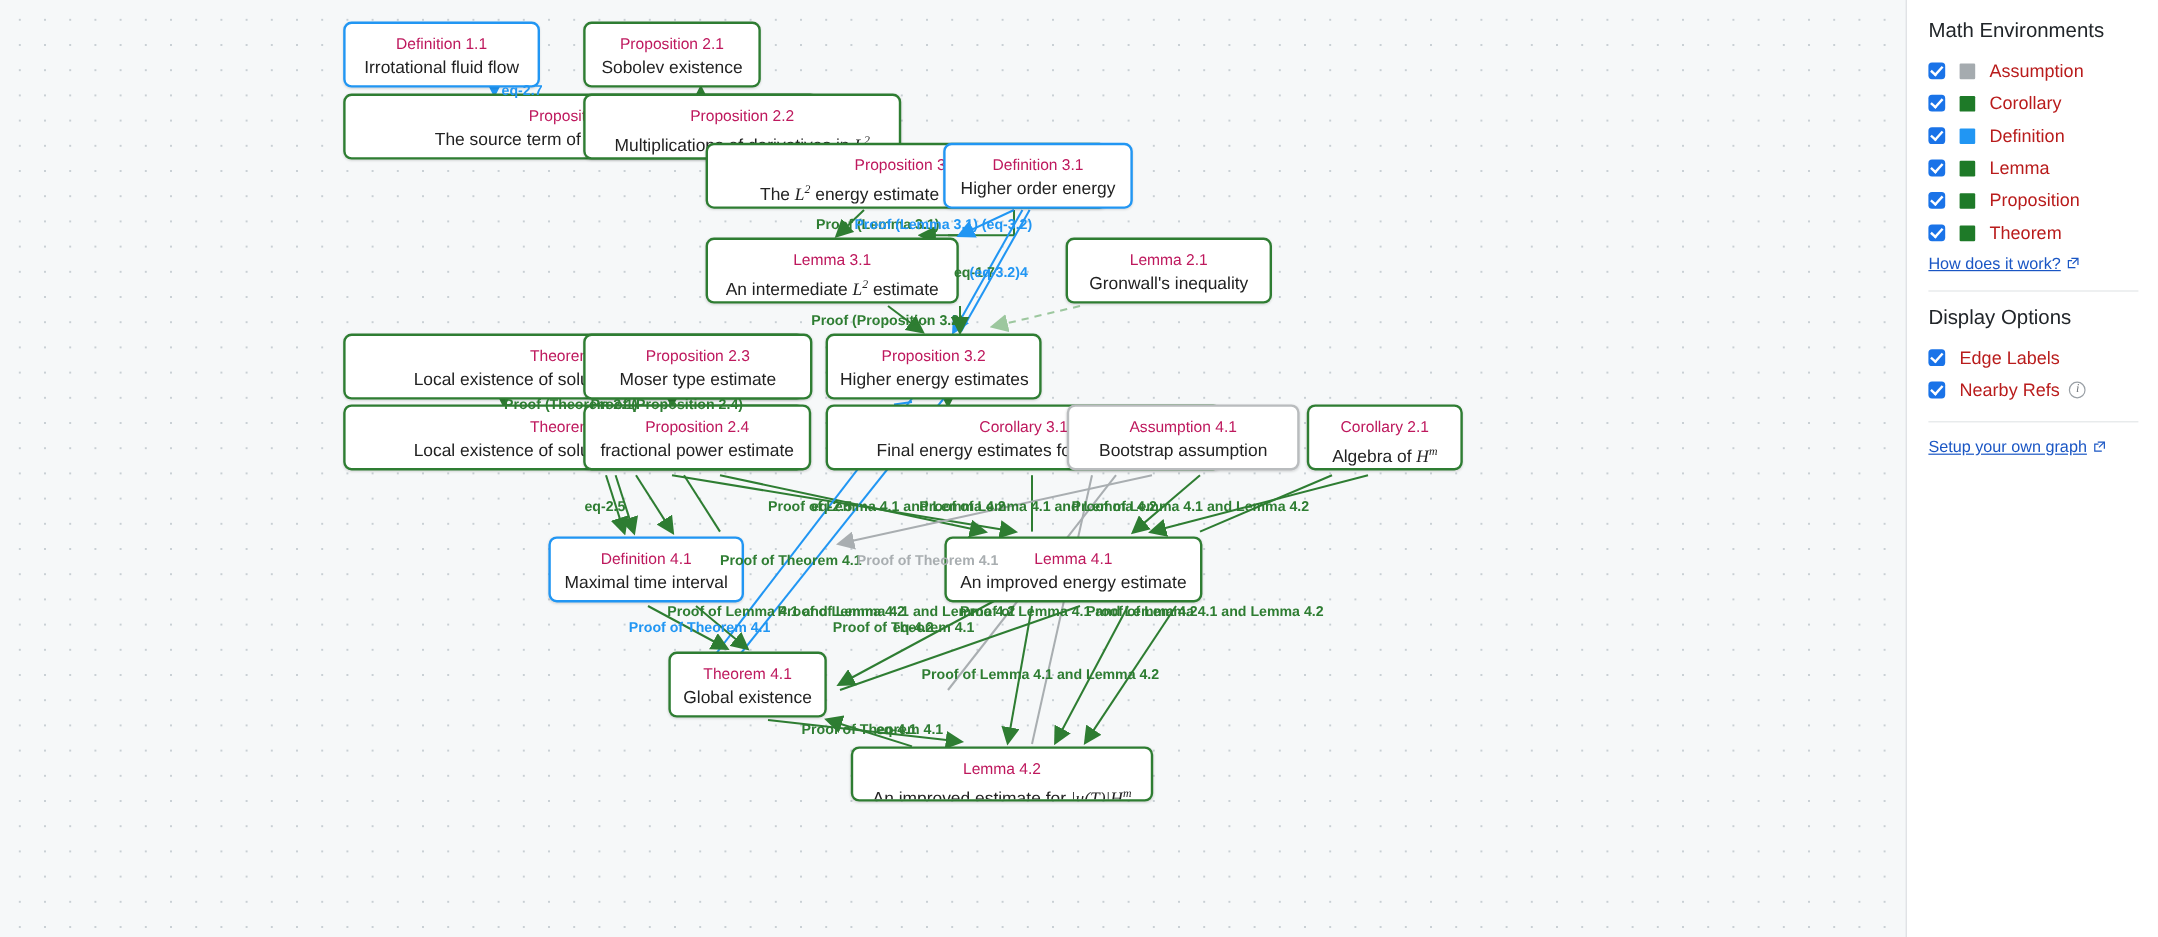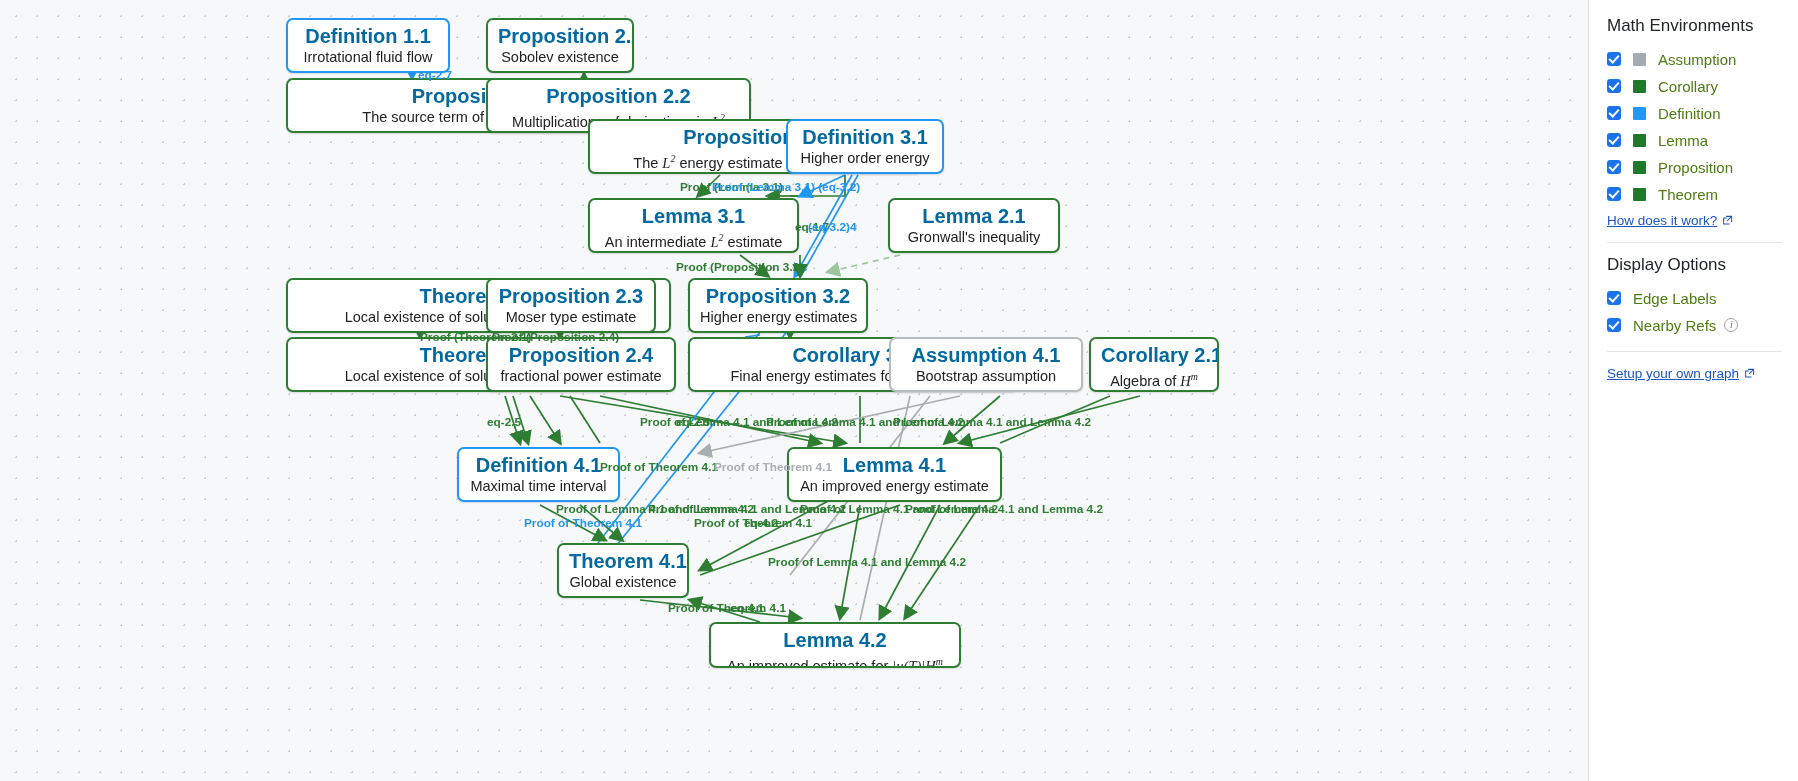--- a/index.html
+++ b/index.html
@@ -29,23 +29,23 @@
     background: #ffffff;
     border: 2px solid #2e7d32;
     border-radius: 7px;
     text-align: center;
     padding: 7px 10px 9px 10px;
     box-shadow: 0 1px 2px rgba(0,0,0,0.12);
     white-space: nowrap;
     overflow: hidden;
   }
   .node .ttl {
-    font-size: 20px;
-    font-weight: bold;
-    color: #0369a1;
+    font-size: 13px;
+    font-weight: normal;
+    color: #be185d;
     line-height: 19px;
   }
   .node .sub {
     font-size: 14.5px;
     color: #222222;
     line-height: 21px;
     margin-top: 1px;
   }
   .node.definition { border-color: #2196f3; }
   .node.assumption { border-color: #b9bcbe; }
@@ -88,21 +88,21 @@
     width: 14px; height: 14px; border-radius: 3px;
     background: #1a73e8; position: relative; flex: 0 0 auto;
   }
   .cbox::after {
     content: ""; position: absolute;
     left: 4px; top: 1px; width: 4px; height: 8px;
     border: solid #fff; border-width: 0 2px 2px 0;
     transform: rotate(42deg);
   }
   .swatch { width: 13px; height: 13px; margin-left: 12px; flex: 0 0 auto; border-radius: 1px; }
-  .chk-label { margin-left: 12px; font-size: 15px; color: #4d7c0f; }
+  .chk-label { margin-left: 12px; font-size: 15px; color: #b91c1c; }
 
   .link {
     display: inline-flex; align-items: center; gap: 5px;
     color: #1a56c4; font-size: 13.5px;
     text-decoration: underline; cursor: pointer;
   }
   .extlink-ico { width: 11px; height: 11px; display: inline-block; }
   .hr { height: 1px; background: #e3e6e8; margin: 13px 0 12px 0; }
   .info-ico {
     width: 14px; height: 14px; border-radius: 50%;
@@ -222,21 +222,21 @@
           <div class="sub">An intermediate <span class="mi">L<span class="msup">2</span></span> estimate</div>
         </div>
         <div class="node lemma" style="left: 888px; top: 198px; width: 172px; height: 55px;">
           <div class="ttl">Lemma 2.1</div>
           <div class="sub">Gronwall's inequality</div>
         </div>
         <div class="node theorem" style="left: 286px; top: 278px; width: 385px; height: 55px;">
           <div class="ttl">Theorem 2.1</div>
           <div class="sub">Local existence of solutions to the system</div>
         </div>
-        <div class="node proposition" style="left: 486px; top: 278px; width: 170px; height: 55px;">
+        <div class="node proposition" style="left: 486px; top: 278px; width: 191px; height: 55px;">
           <div class="ttl">Proposition 2.3</div>
           <div class="sub">Moser type estimate</div>
         </div>
         <div class="node proposition" style="left: 688px; top: 278px; width: 180px; height: 55px;">
           <div class="ttl">Proposition 3.2</div>
           <div class="sub">Higher energy estimates</div>
         </div>
         <div class="node theorem" style="left: 286px; top: 337px; width: 385px; height: 55px;">
           <div class="ttl">Theorem 1.1</div>
           <div class="sub">Local existence of solutions to the system</div>

